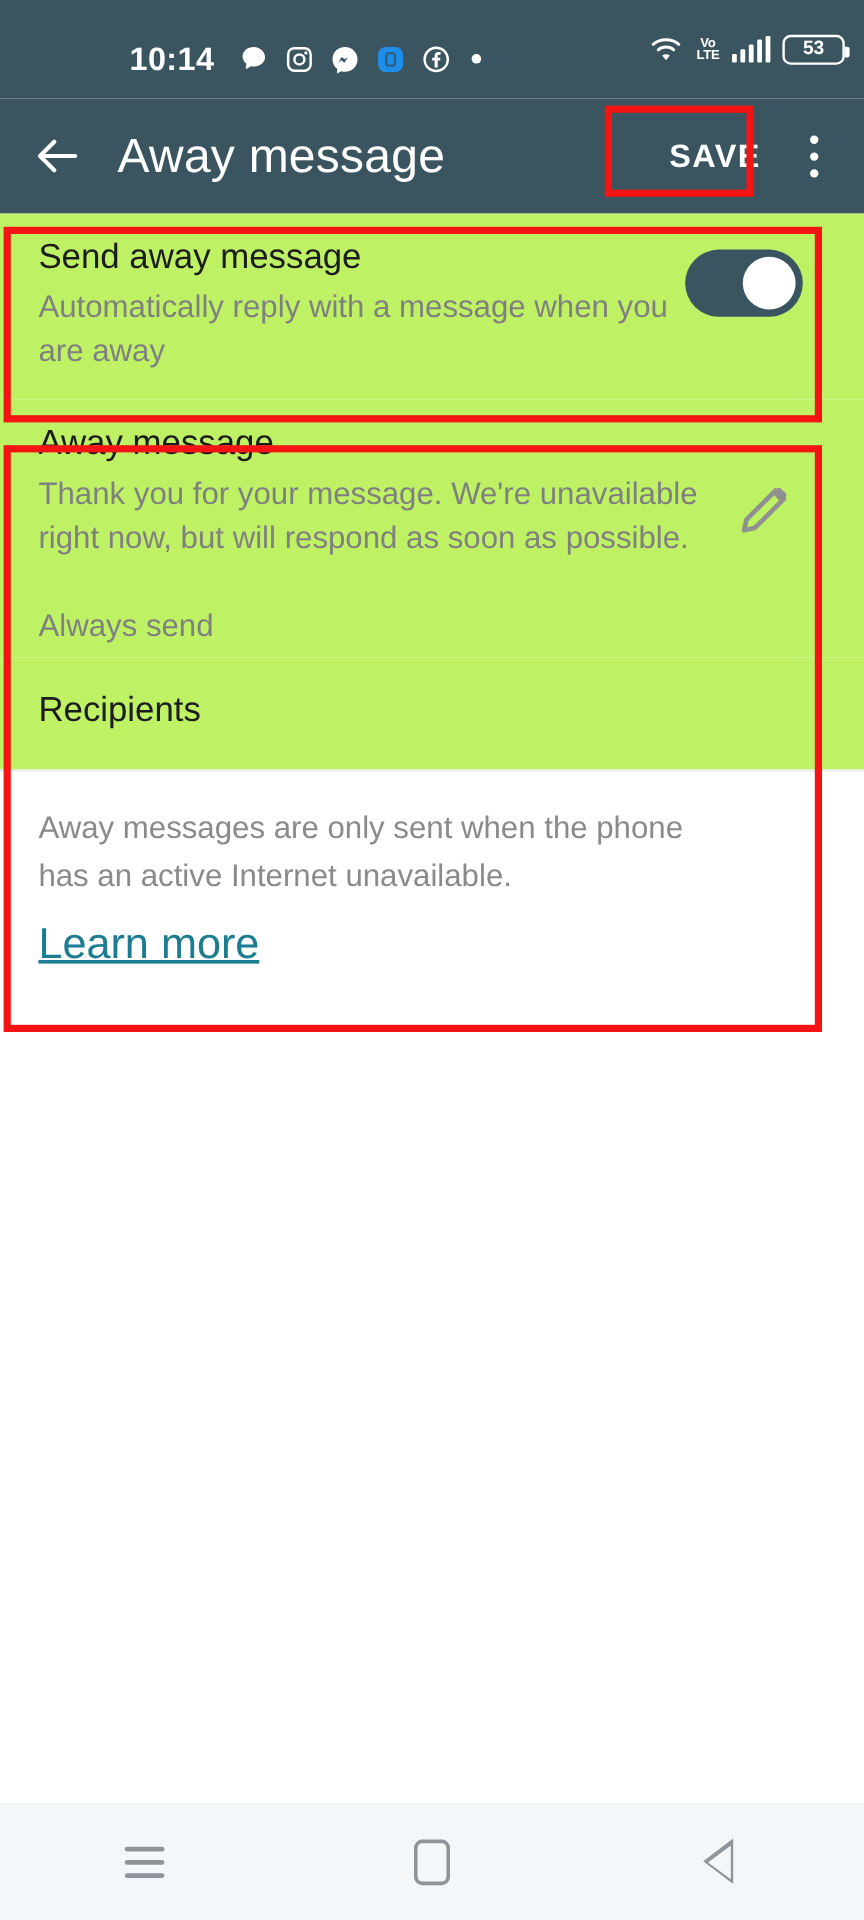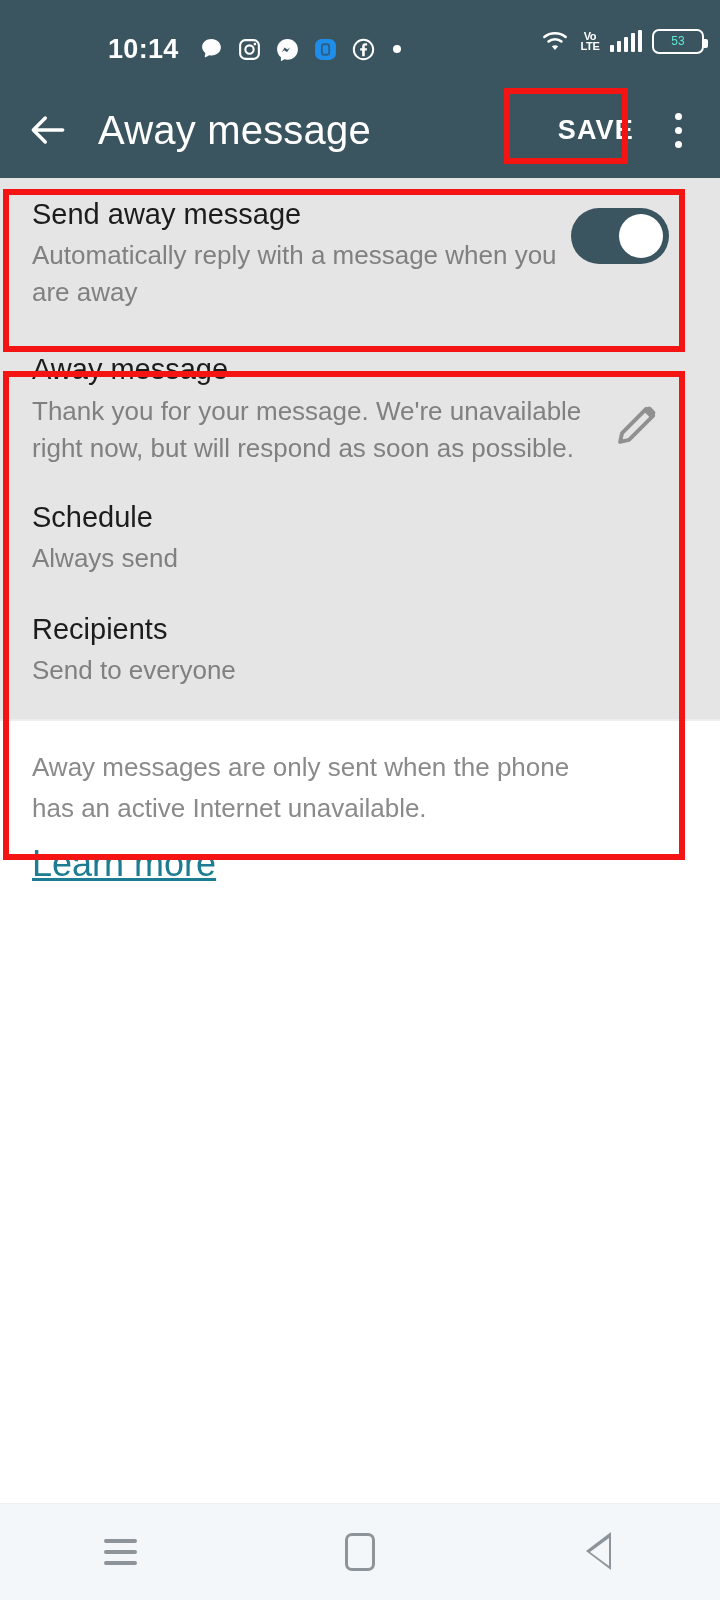--- a/index.html
+++ b/index.html
@@ -68,21 +68,21 @@
     width:52px;height:25px;
     border:2px solid #ffffff;
     border-radius:7px;
     display:flex;align-items:center;justify-content:center;
     position:relative;
   }
   .batt:after{
     content:"";position:absolute;right:-6px;top:8px;
     width:4px;height:9px;background:#ffffff;border-radius:0 2px 2px 0;
   }
-  .batt span{ color:#5eead4;font-size:12px;font-weight:normal;line-height:1; }
+  .batt span{ color:#ffffff;font-size:16px;font-weight:bold;line-height:1; }
 
   
   .appbar{
     height:96px;
     background:#3a555f;
     display:flex;
     align-items:center;
     padding:0 14px 0 26px;
     position:relative;
   }
@@ -110,21 +110,21 @@
     display:flex;flex-direction:column;align-items:center;justify-content:center;gap:7px;
     margin-right:6px;
   }
   .overflow i{ width:7px;height:7px;border-radius:50%;background:#ffffff;display:block; }
 
   
   .content{ background:#ffffff; }
 
   .row{
     padding:18px 47px 22px 32px;
-    background:#e5e5e5;
+    background:#bef264;
     position:relative;
   }
   .row-title{
     font-size:29px;
     color:#1c1c1c;
     font-weight:400;
     line-height:1.28;
   }
   .row-sub{
     font-size:26px;
@@ -317,27 +317,25 @@
       <div class="row-title">Away message</div>
       <div class="row-sub">Thank you for your message. We're unavailable right now, but will respond as soon as possible.</div>
     </div>
     <svg class="pencil" viewBox="0 0 24 24">
       <path fill="none" stroke="#909090" stroke-width="1.8" stroke-linejoin="round" d="M4.2 19.8l.9-4.1L16.3 4.5l3.2 3.2L8.3 18.9z"></path>
       <path fill="#909090" d="M15.1 5.7l3.2 3.2 1.9-1.9a1 1 0 000-1.4l-1.8-1.8a1 1 0 00-1.4 0z"></path>
     </svg>
   </div>
 
   <div class="row" style="padding-top:24px;padding-bottom:8px;">
-    <div class="row-title">Schedule</div>
     <div class="row-sub">Always send</div>
   </div>
 
   <div class="row" style="padding-top:26px;padding-bottom:30px;">
     <div class="row-title">Recipients</div>
-    <div class="row-sub">Send to everyone</div>
   </div>
 
   <div class="divider"></div>
 
   <div class="footnote">
     <span>Away messages are only sent when the phone has an active Internet unavailable.</span>
     <br>
     <a class="learn-more" href="#">Learn more</a>
   </div>
 </div>

